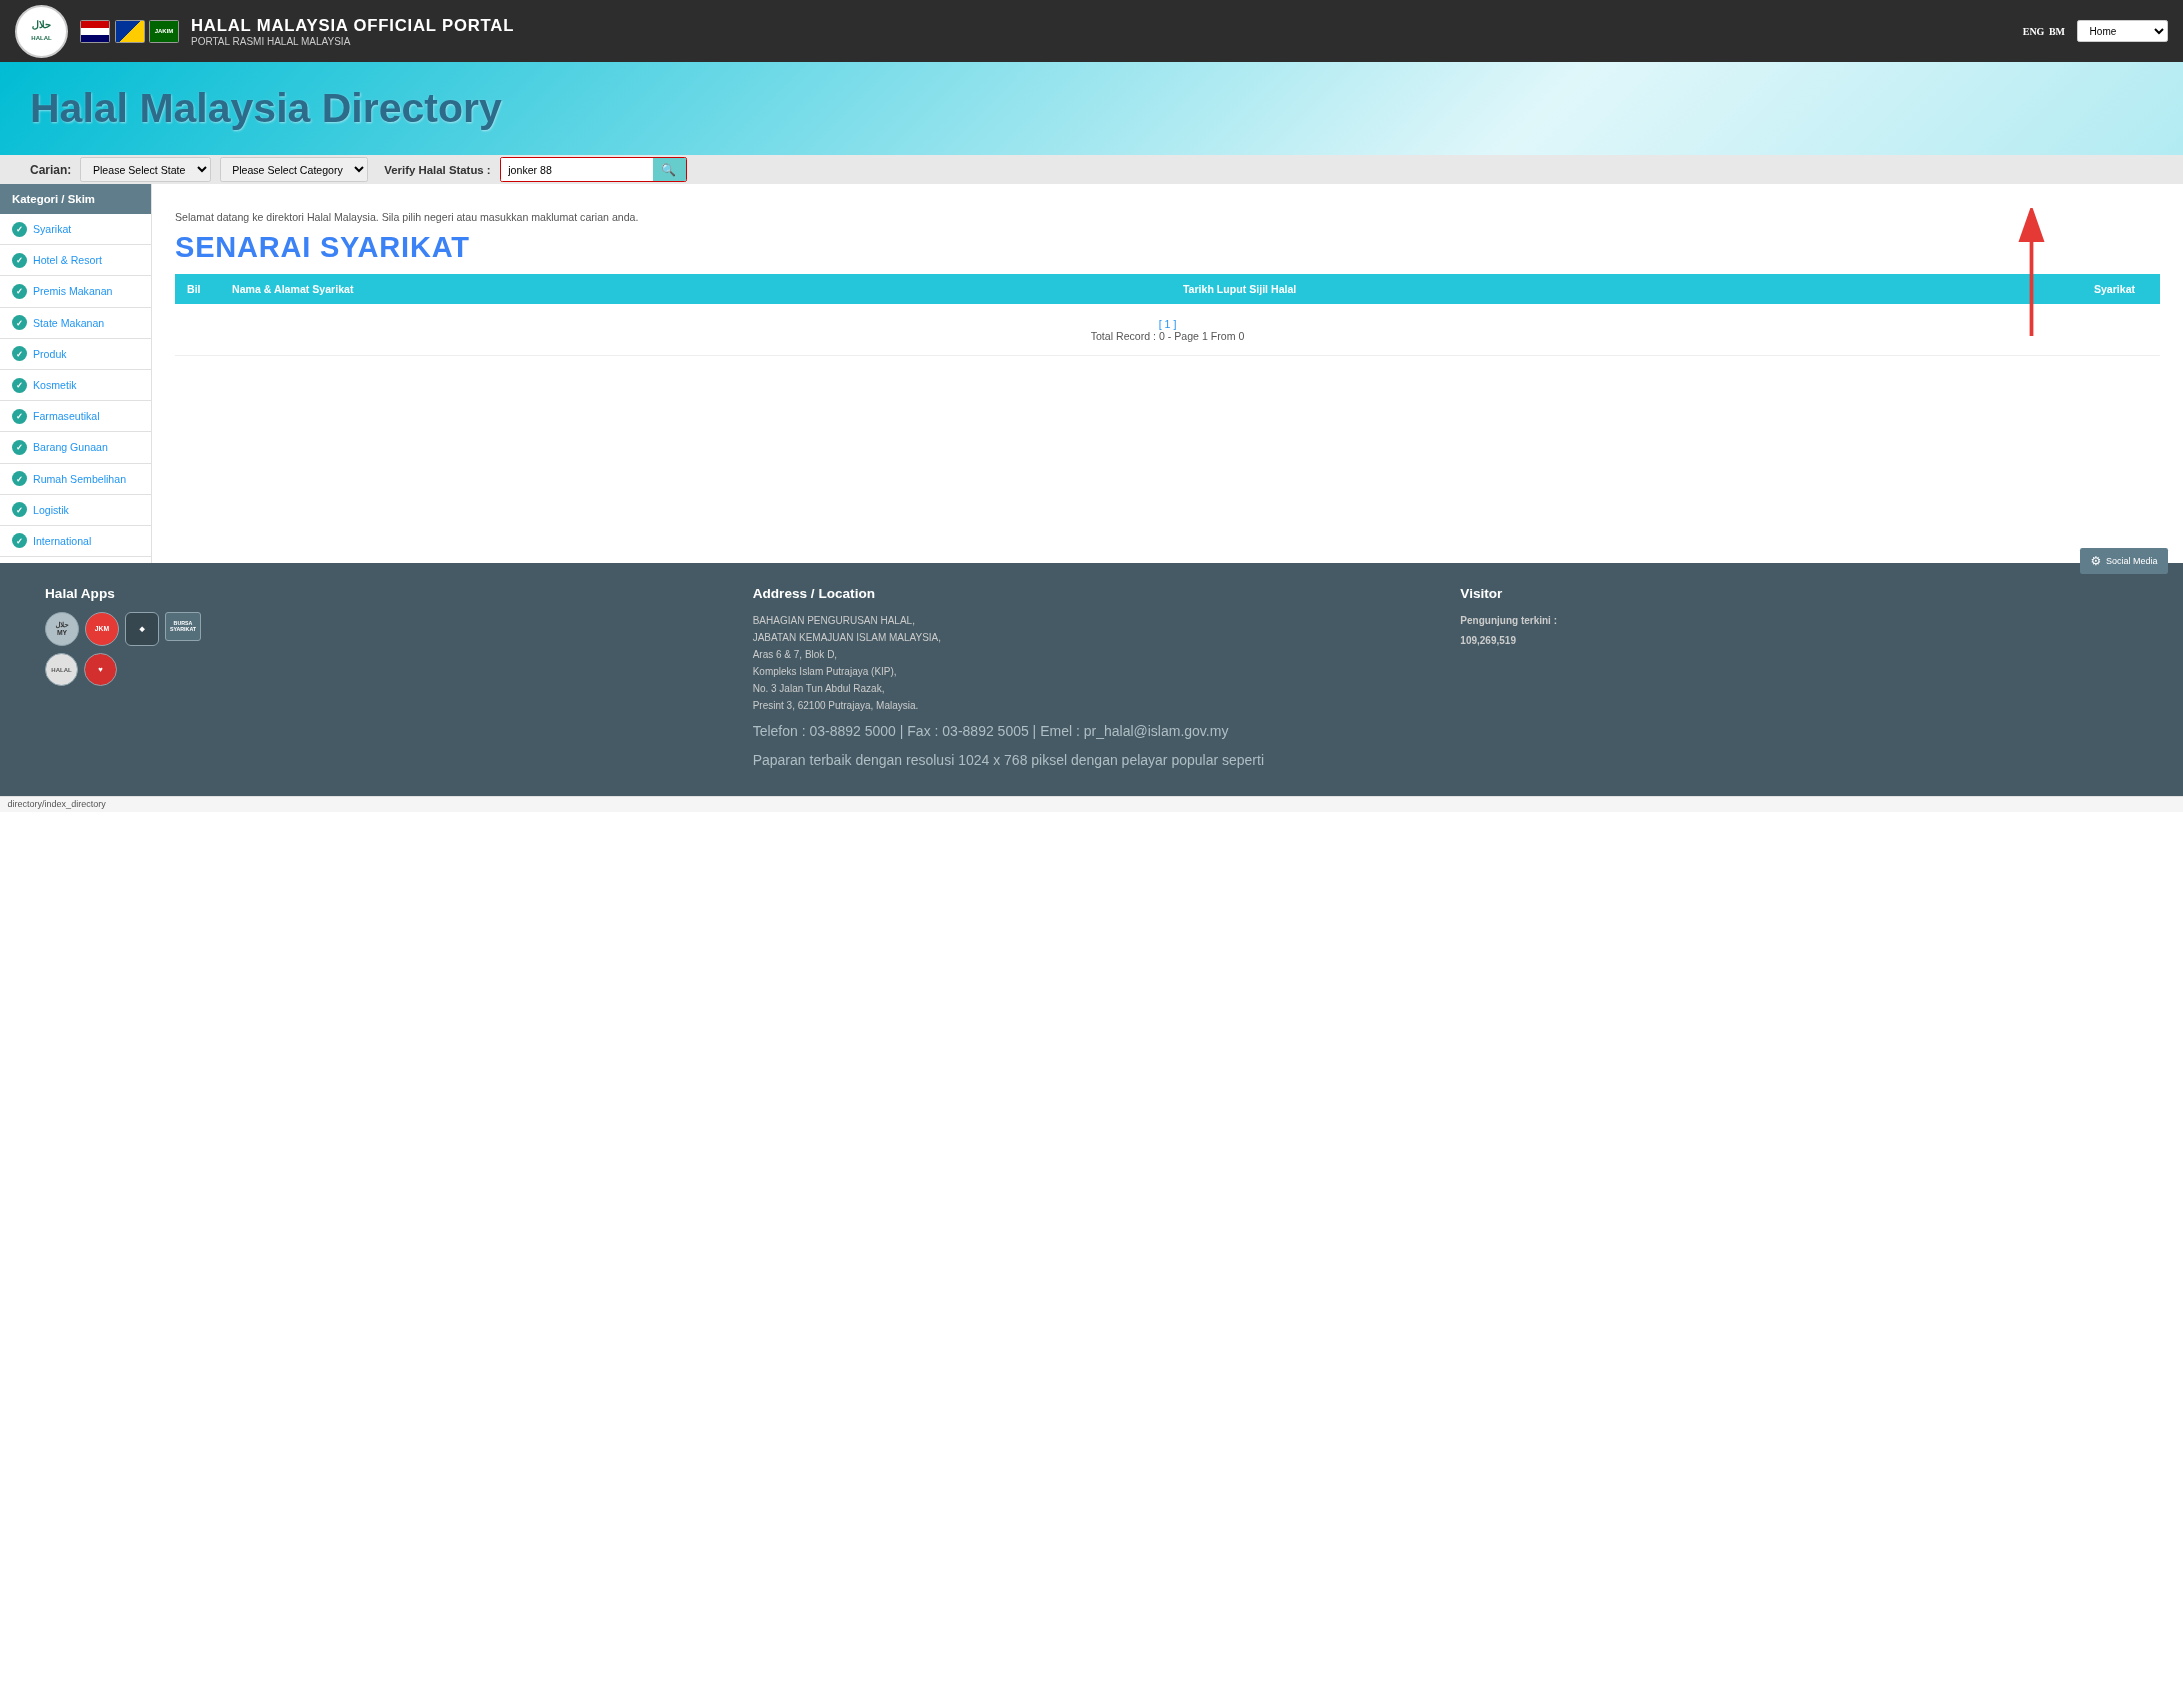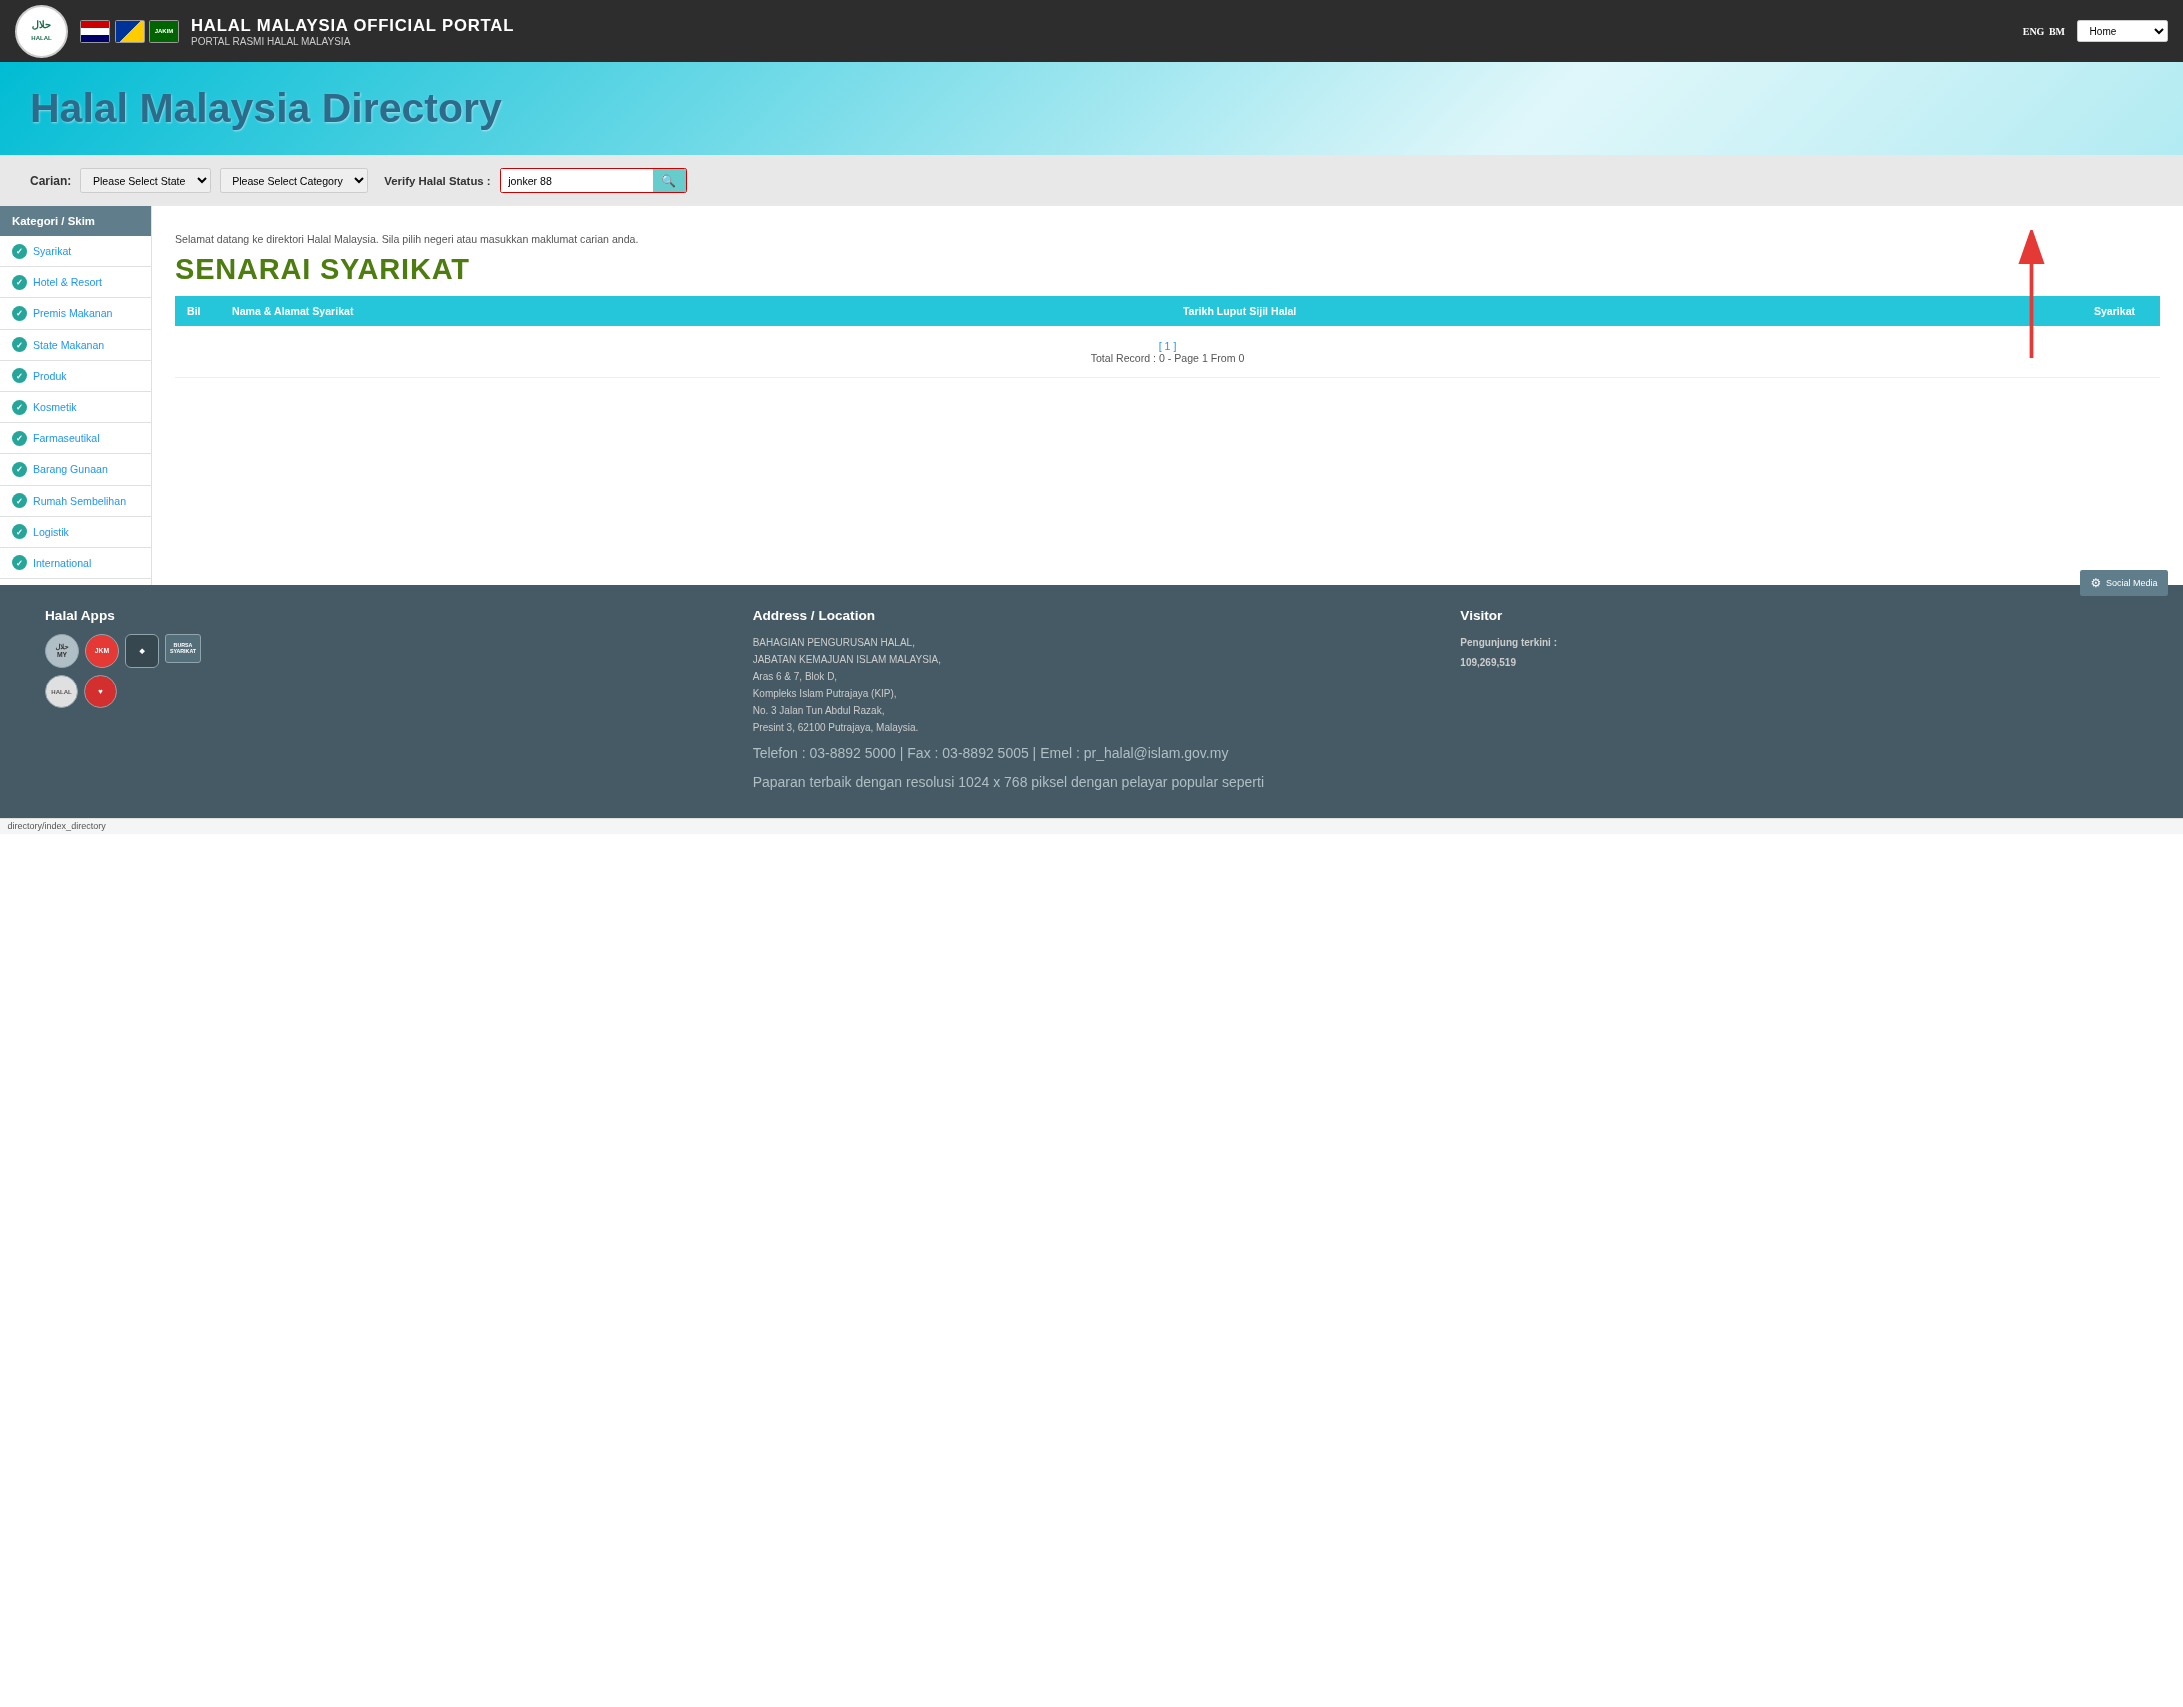--- a/index.html
+++ b/index.html
@@ -85,21 +85,21 @@
     .banner h2 {
       font-size: 41px;
       color: #2d6b8a;
       font-weight: bold;
       text-shadow: 0.8px 0.8px 2.3px rgba(255,255,255,0.5);
     }
 
     
     .search-bar {
       background: #e8e8e8;
-      padding: 13px 30px;
+      padding: 2px 30px;
       display: flex;
       align-items: center;
       gap: 9px;
     }
     .search-bar label {
       font-weight: bold;
       font-size: 12px;
       color: #333;
     }
     .search-bar select {
@@ -190,21 +190,21 @@
       padding: 27px 23px;
     }
     .welcome-text {
       color: #555;
       font-size: 10.6px;
       margin-bottom: 7.6px;
     }
     .results-title {
       font-size: 29px;
       font-weight: bold;
-      color: #4d7c0f;
+      color: #3b82f6;
       margin-bottom: 10.6px;
       letter-spacing: 0.8px;
     }
 
     
     .results-table {
       width: 100%;
       border-collapse: collapse;
       margin-bottom: 7.6px;
     }

